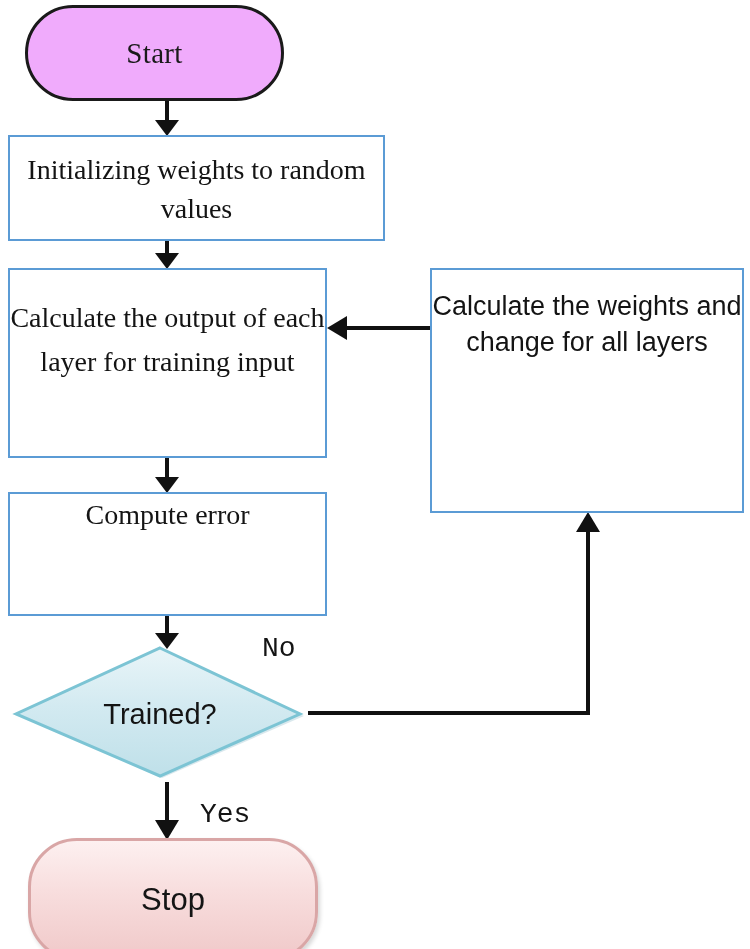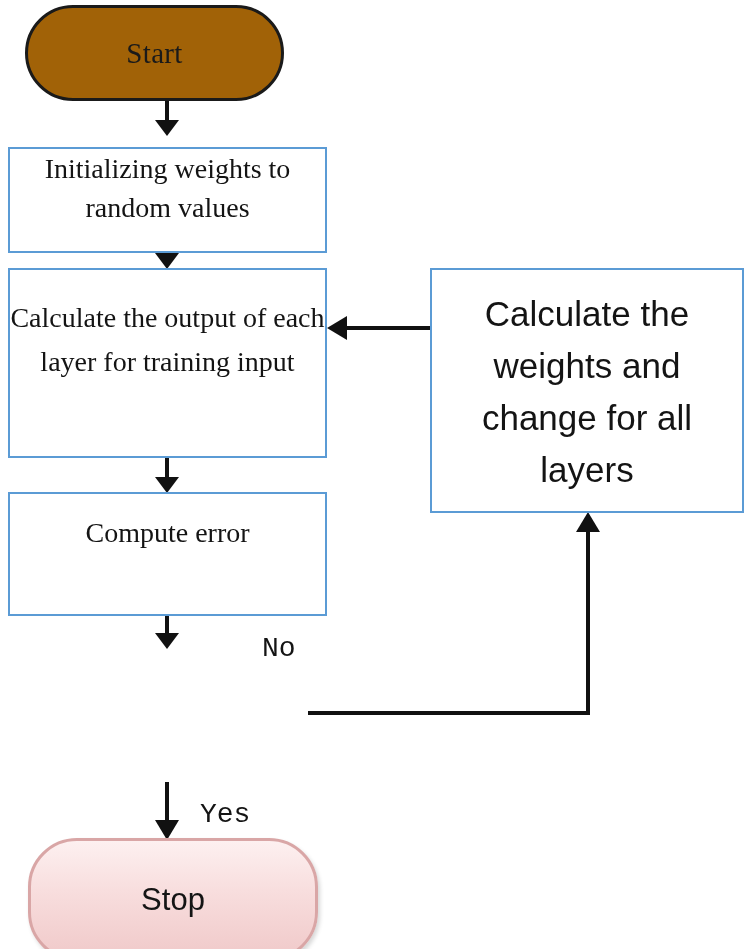--- a/index.html
+++ b/index.html
@@ -26,21 +26,21 @@
     align-items: center;
     justify-content: center;
     box-sizing: border-box;
   }
   .pill-start {
     left: 25px;
     top: 5px;
     width: 259px;
     height: 96px;
     border-radius: 48px;
-    background: #a16207;
+    background: #f0abfc;
     border: 3px solid #1a1a1a;
     text-align: right;
   }
   .pill-start .pill-text {
     font-family: "Liberation Serif", serif;
     font-size: 29px;
     color: #1a1a1a;
     letter-spacing: 0.3px;
   }
   .pill-stop {
@@ -67,23 +67,24 @@
     border: 2px solid #5b9bd5;
     overflow: hidden;
   }
   .proc .proc-text {
     display: block;
     text-align: center;
     color: #141414;
   }
   .proc-init {
     left: 8px;
-    top: 147px;
-    width: 319px;
+    top: 135px;
+    width: 377px;
     height: 106px;
+    padding-top: 13px;
   }
   .proc-init .proc-text {
     font-family: "Liberation Serif", serif;
     font-size: 28px;
     line-height: 39px;
   }
   .proc-calc-out {
     left: 8px;
     top: 268px;
     width: 319px;
@@ -93,38 +94,38 @@
   .proc-calc-out .proc-text {
     font-family: "Liberation Serif", serif;
     font-size: 28px;
     line-height: 44px;
   }
   .proc-compute {
     left: 8px;
     top: 492px;
     width: 319px;
     height: 124px;
-    padding-top: 19px;
+    padding-top: 1px;
   }
   .proc-compute .proc-text {
     font-family: "Liberation Serif", serif;
     font-size: 28px;
     line-height: 39px;
   }
   .proc-weights {
     left: 430px;
     top: 268px;
     width: 314px;
     height: 245px;
     padding-top: 18px;
   }
   .proc-weights .proc-text {
     font-family: "Liberation Sans", sans-serif;
-    font-size: 35px;
-    line-height: 52px;
+    font-size: 27px;
+    line-height: 36px;
   }
 
   
   .diamond-wrap {
     position: absolute;
     left: 12px;
     top: 646px;
     width: 296px;
     height: 136px;
   }
@@ -228,20 +229,34 @@
   </div>
 
   <div class="proc proc-compute">
     <span class="proc-text">Compute error</span>
   </div>
 
   <div class="proc proc-weights">
     <span class="proc-text">Calculate the weights and change for all layers</span>
   </div>
 
+  <div class="diamond-wrap">
+    <svg viewBox="0 0 296 136">
+      <defs>
+        <linearGradient id="diamond-grad" x1="0" y1="0" x2="0" y2="1">
+          <stop offset="0%" stop-color="#e9f5f8"></stop>
+          <stop offset="45%" stop-color="#d3eaf1"></stop>
+          <stop offset="100%" stop-color="#bfe0e9"></stop>
+        </linearGradient>
+      </defs>
+      <polygon points="150,6 292,70 150,132 8,70" fill="#b9d6de" opacity="0.55"></polygon>
+      <polygon points="148,2 288,68 148,130 4,68" fill="url(#diamond-grad)" stroke="#7cc4d4" stroke-width="3"></polygon>
+    </svg>
+    <div class="diamond-label">Trained?</div>
+  </div>
 
   <div class="pill pill-stop">
     <span class="pill-text">Stop</span>
   </div>
 
   <div class="edge-label label-no">No</div>
   <div class="edge-label label-yes">Yes</div>
 
 </div>
 

